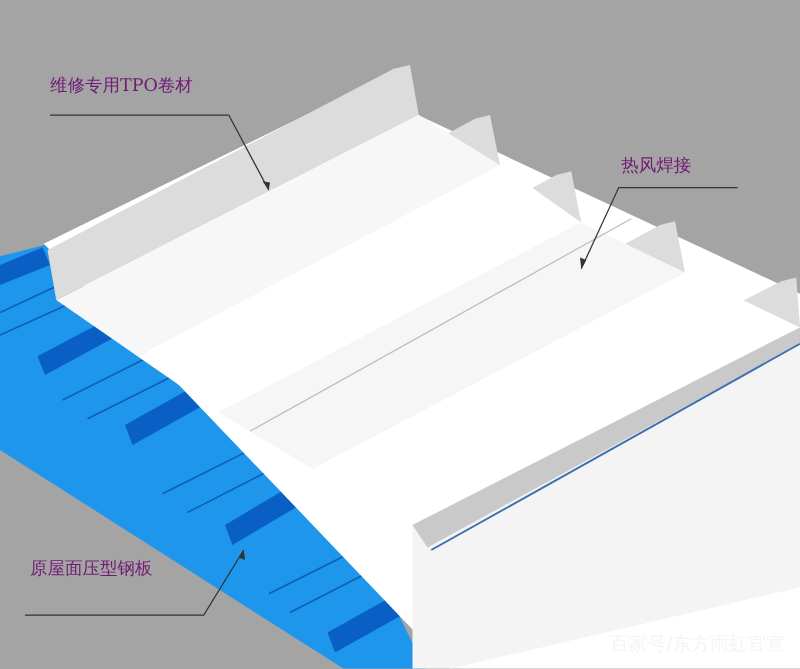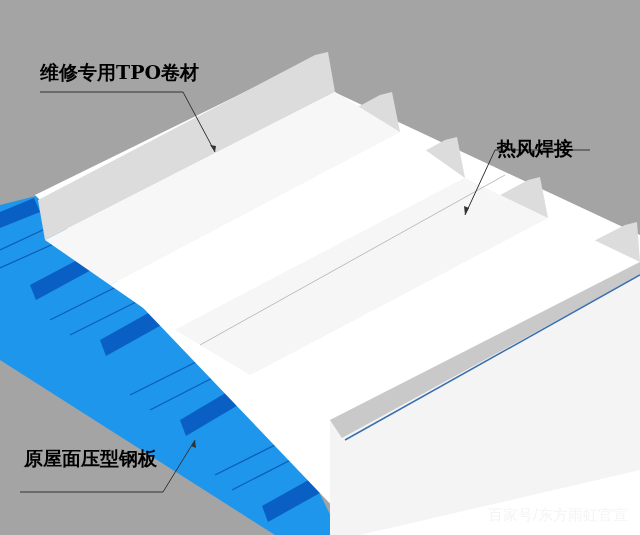--- a/index.html
+++ b/index.html
@@ -1,20 +1,20 @@
 <!DOCTYPE html>
 <html><head>
 <meta charset="utf-8">
 <style>
   html, body { margin: 0; padding: 0; }
   body { width: 640px; height: 535px; background: #a4a4a4; overflow: hidden; position: relative; font-family: "DejaVu Serif", serif; }
   #scene { position: absolute; left: 0; top: 0; width: 640px; height: 535px; }
-  .label { position: absolute; color: #000000; font-size: 19px; white-space: nowrap; letter-spacing: 0px; font-weight: bold; }
+  .label { position: absolute; color: #701a75; font-size: 14px; white-space: nowrap; letter-spacing: 0px; }
   .label-tpo { left: 40px; top: 60px; }
-  .label-weld { left: 497px; top: 136px; }
+  .label-weld { left: 497px; top: 124px; }
   .label-steel { left: 24px; top: 446px; }
   .watermark { position: absolute; right: 12px; bottom: 10px; color: #f4f4f4; font-family: "DejaVu Sans", sans-serif; font-size: 15px; white-space: nowrap; }
 </style>
 </head>
 <body>
 
 <svg id="scene" viewBox="0 0 640 535" xmlns="http://www.w3.org/2000/svg">
 
   <g>
     <polygon points="0,205 40,195 240,330 340,535 275,535 0,360" fill="#1e96ec"></polygon>

